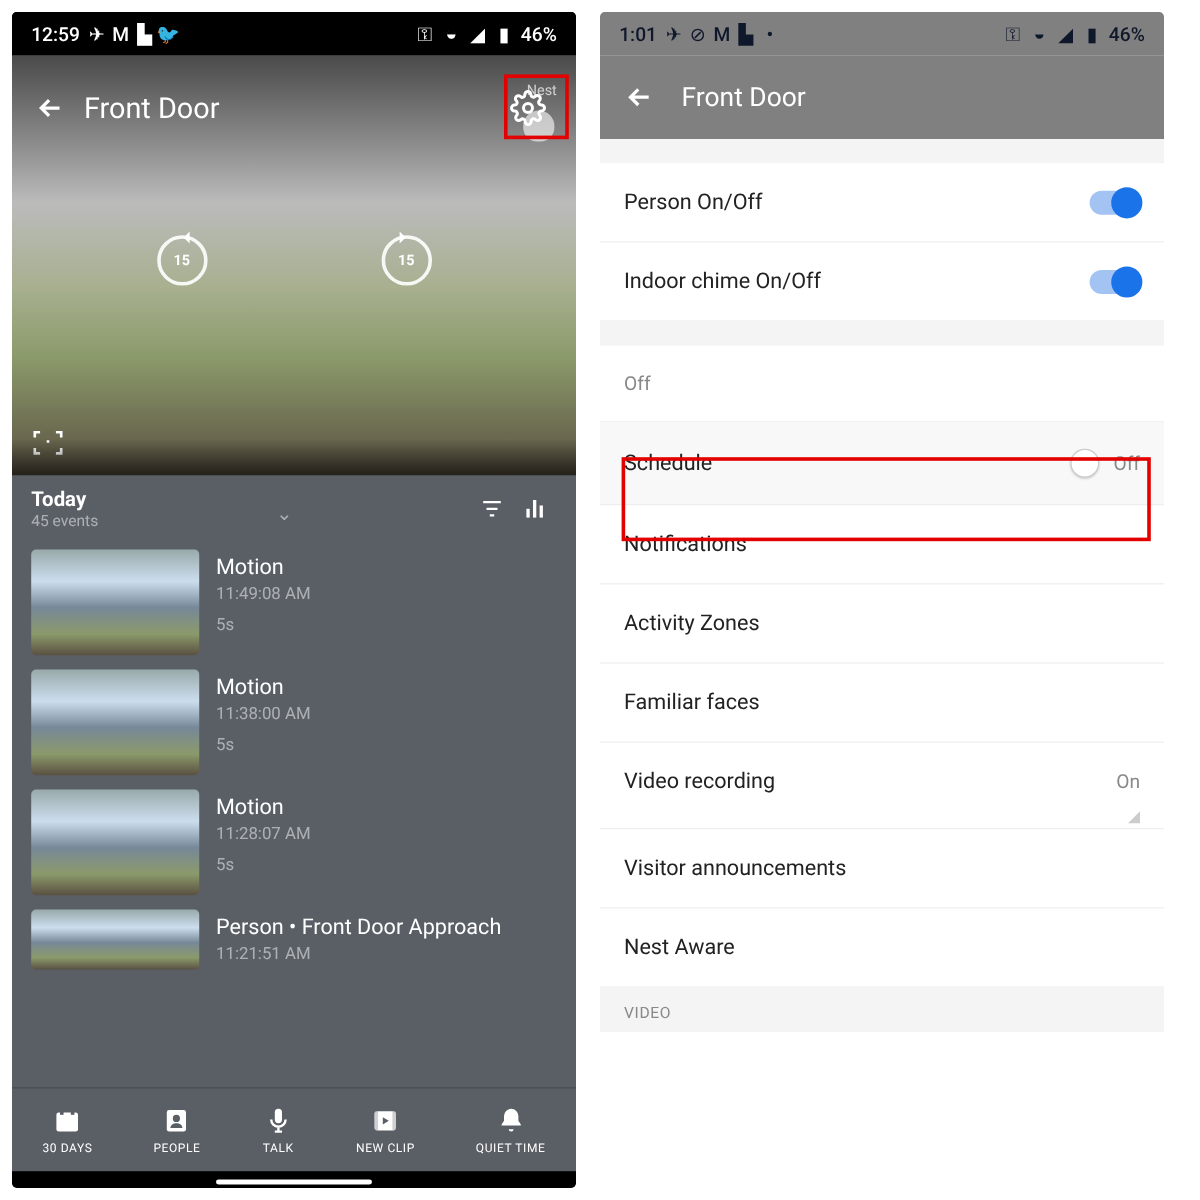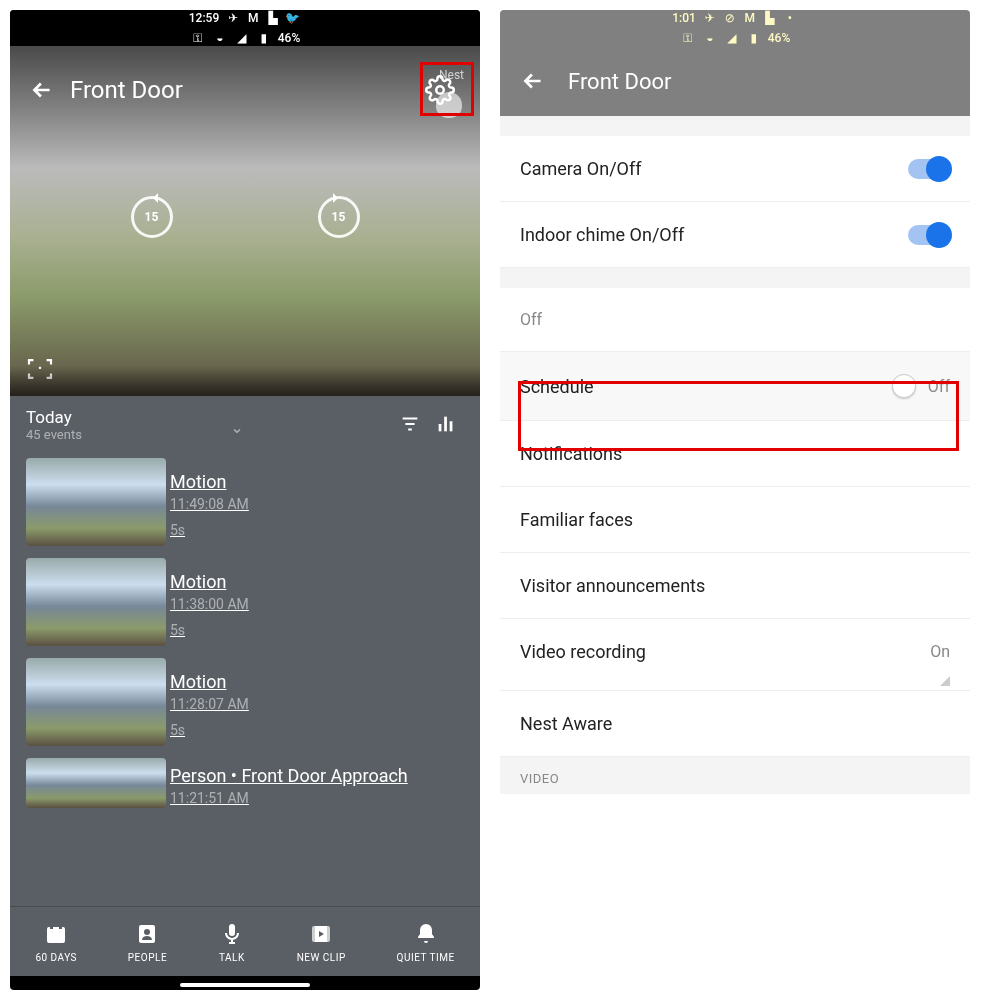--- a/index.html
+++ b/index.html
@@ -22,26 +22,25 @@
   .phone.left { background: #000; }
   .phone.right { background: #fff; }
 
   
   .status-bar {
     height: 36px;
     display: flex;
     justify-content: space-between;
     align-items: center;
     padding: 0 16px;
-    font-size: 12px;
+    font-size: 16px;
     font-weight: 500;
-    flex-direction: column;
   }
   .status-bar.dark { background: #000; color: #fff; }
-  .status-bar.light { background: #808080; color: #fef9c3; }
+  .status-bar.light { background: #808080; color: #0f172a; }
   .status-left, .status-right { display: flex; align-items: center; gap: 6px; }
   .status-icons { display: flex; gap: 4px; align-items: center; }
   .sicon { width: 16px; height: 16px; display: inline-flex; align-items: center; justify-content: center; }
 
   
   .cam-header {
     position: absolute;
     top: 50px;
     left: 0; right: 0;
     height: 60px;
@@ -137,30 +136,29 @@
     bottom: 80px;
     background: #5a5f66;
     color: #fff;
     overflow: hidden;
   }
   .events-header {
     display: flex;
     align-items: center;
     padding: 10px 16px;
   }
-  .events-title { font-size: 17px; font-weight: 400; }
+  .events-title { font-size: 17px; font-weight: 700; }
   .events-sub { font-size: 13px; color: rgba(255,255,255,0.5); }
   .events-header .spacer { flex: 1; text-align: center; color: rgba(255,255,255,0.5); padding-top:6px; }
   .events-header .ctrl { width: 36px; height: 36px; display: flex; align-items: center; justify-content: center; }
   .event-row {
     display: flex;
     padding: 6px 16px;
-    gap: 4px;
-    align-items: center;
-    text-decoration: underline;
+    gap: 14px;
+    align-items: flex-start;
   }
   .thumb {
     width: 140px;
     height: 88px;
     border-radius: 4px;
     background: linear-gradient(to bottom, #9aa 0%, #cde 30%, #789 55%, #8b9a6a 80%, #5a5042 100%);
     flex-shrink: 0;
   }
   .event-info .etitle { font-size: 18px; font-weight: 400; margin-top: 4px; }
   .event-info .etime { font-size: 14px; color: rgba(255,255,255,0.5); margin-top: 4px; }
@@ -383,21 +381,21 @@
 
   <div class="bottom-nav">
     <div class="nav-item">
       <div class="ni">
           <svg width="24" height="24" viewBox="0 0 24 24" fill="#fff">
             <rect x="3" y="5" width="18" height="16" rx="2"></rect>
             <rect x="6" y="2" width="3" height="5" fill="#5a5f66"></rect>
             <rect x="15" y="2" width="3" height="5" fill="#5a5f66"></rect>
           </svg>
         </div>
-      <div class="nl">60 DAYS</div>
+      <div class="nl">30 DAYS</div>
     </div>
     <div class="nav-item">
       <div class="ni">
           <svg width="24" height="24" viewBox="0 0 24 24" fill="#fff">
             <rect x="4" y="3" width="16" height="18" rx="2"></rect>
             <circle cx="12" cy="10" r="3" fill="#5a5f66"></circle>
             <path d="M7 18c0-2.5 2.2-4 5-4s5 1.5 5 4" fill="#5a5f66"></path>
           </svg>
         </div>
       <div class="nl">PEOPLE</div>
@@ -460,49 +458,52 @@
       <svg width="26" height="26" viewBox="0 0 24 24" fill="none" stroke="#fff" stroke-width="2.5">
           <path d="M19 12H5M11 18l-6-6 6-6"></path>
         </svg>
     </div>
     <div class="title">Front Door</div>
   </div>
 
   <div class="settings-body">
     <div class="sep"></div>
     <div class="setting-row">
-      <div class="setting-label">Camera On/Off</div>
+      <div class="setting-label">Person On/Off</div>
       <div class="toggle on"></div>
     </div>
     <div class="setting-row">
       <div class="setting-label">Indoor chime On/Off</div>
       <div class="toggle on"></div>
     </div>
     <div class="sep"></div>
     <div class="setting-row">
       <div class="setting-value">Off</div>
     </div>
     <div class="setting-row" style="background:#f8f8f8">
       <div class="setting-label">Schedule</div>
       <div class="toggle-off-knob"></div>
       <div class="setting-value">Off</div>
     </div>
     <div class="setting-row">
       <div class="setting-label">Notifications</div>
     </div>
     <div class="setting-row">
+      <div class="setting-label">Activity Zones</div>
+    </div>
+    <div class="setting-row">
       <div class="setting-label">Familiar faces</div>
-    </div>
-    <div class="setting-row">
-      <div class="setting-label">Visitor announcements</div>
     </div>
     <div class="setting-row" style="position:relative;padding-bottom:28px">
       <div class="setting-label">Video recording</div>
       <div class="setting-value">On</div>
       <div class="triangle-corner"></div>
     </div>
     <div class="setting-row">
+      <div class="setting-label">Visitor announcements</div>
+    </div>
+    <div class="setting-row">
       <div class="setting-label">Nest Aware</div>
     </div>
     <div class="section-label">VIDEO</div>
   </div>
   <div class="red-highlight rh2"></div>
 </div>
 
 </body></html>

